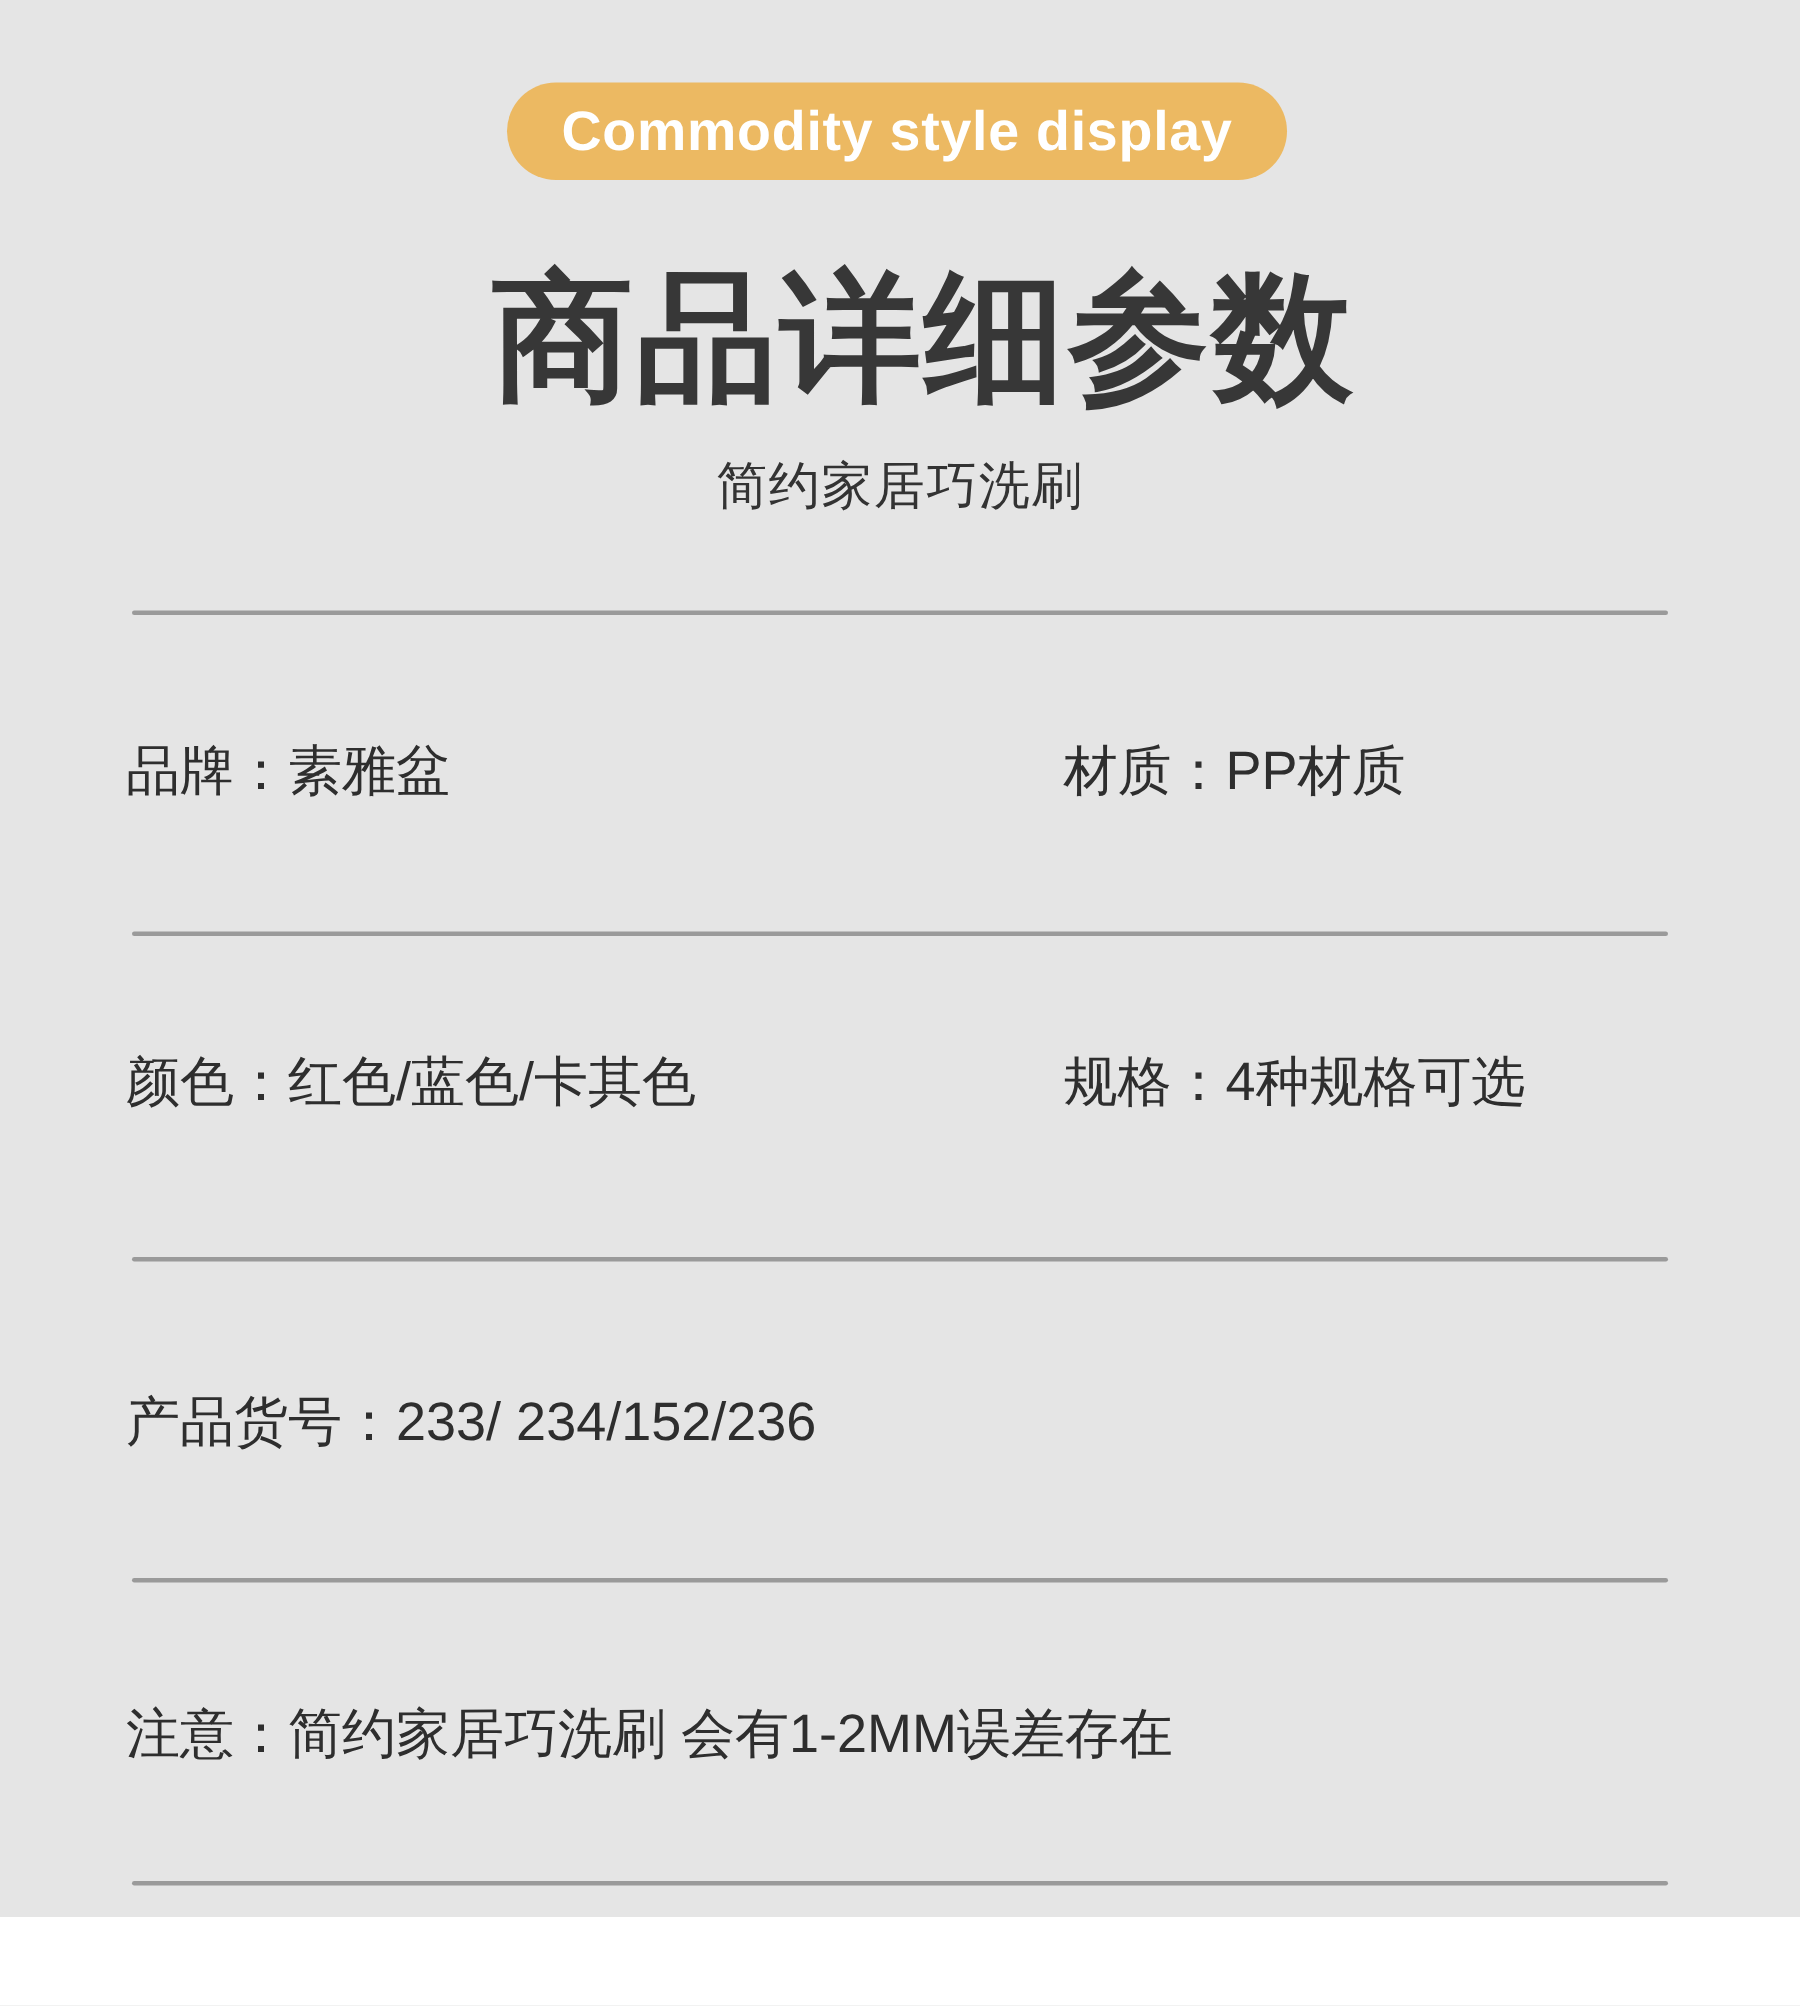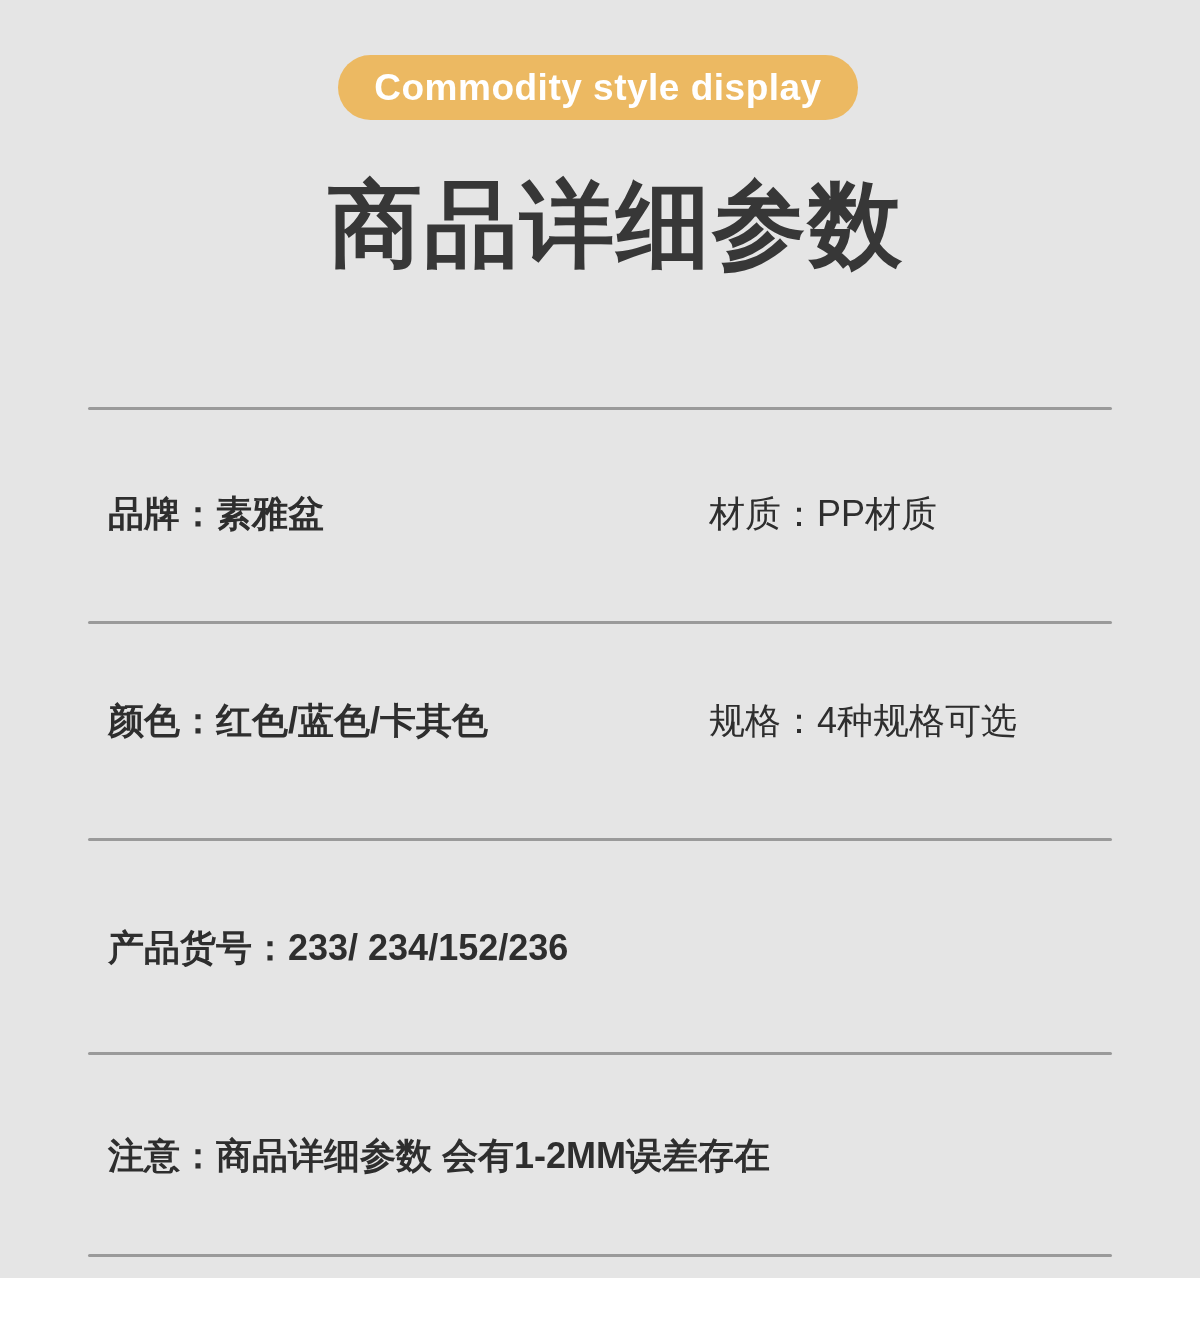--- a/index.html
+++ b/index.html
@@ -78,42 +78,42 @@
     line-height: 1.3;
     color: #2e2e2e;
     font-weight: 500;
   }
   .r1 { top: 491px; }
   .r2 { top: 698px; }
   .r3 { top: 925px; }
   .r4 { top: 1133px; }
   .cell-left {
     position: absolute;
-    left: 108px;
+    left: 84px;
     white-space: nowrap;
-    font-weight: bold;
   }
   .cell-right {
     position: absolute;
     left: 709px;
     white-space: nowrap;
     text-align: center;
   }
 </style>
 </head>
 <body>
 
 <div class="page">
 
   <div class="badge">
     <span>Commodity style display</span>
   </div>
 
   <h1 class="title">商品详细参数</h1>
 
+  <div class="subtitle">简约家居巧洗刷</div>
 
   <div class="divider d1"></div>
 
   <div class="row r1">
     <div class="cell-left"><span>品牌：</span><span>素雅盆</span></div>
     <div class="cell-right"><span>材质：</span><span>PP材质</span></div>
   </div>
 
   <div class="divider d2"></div>
 
@@ -124,18 +124,18 @@
 
   <div class="divider d3"></div>
 
   <div class="row r3">
     <div class="cell-left"><span>产品货号：</span><span>233/ 234/152/236</span></div>
   </div>
 
   <div class="divider d4"></div>
 
   <div class="row r4">
-    <div class="cell-left"><span>注意：</span><span>商品详细参数 会有1-2MM误差存在</span></div>
+    <div class="cell-left"><span>注意：</span><span>简约家居巧洗刷 会有1-2MM误差存在</span></div>
   </div>
 
   <div class="divider d5"></div>
 
 </div>
 
 </body></html>

